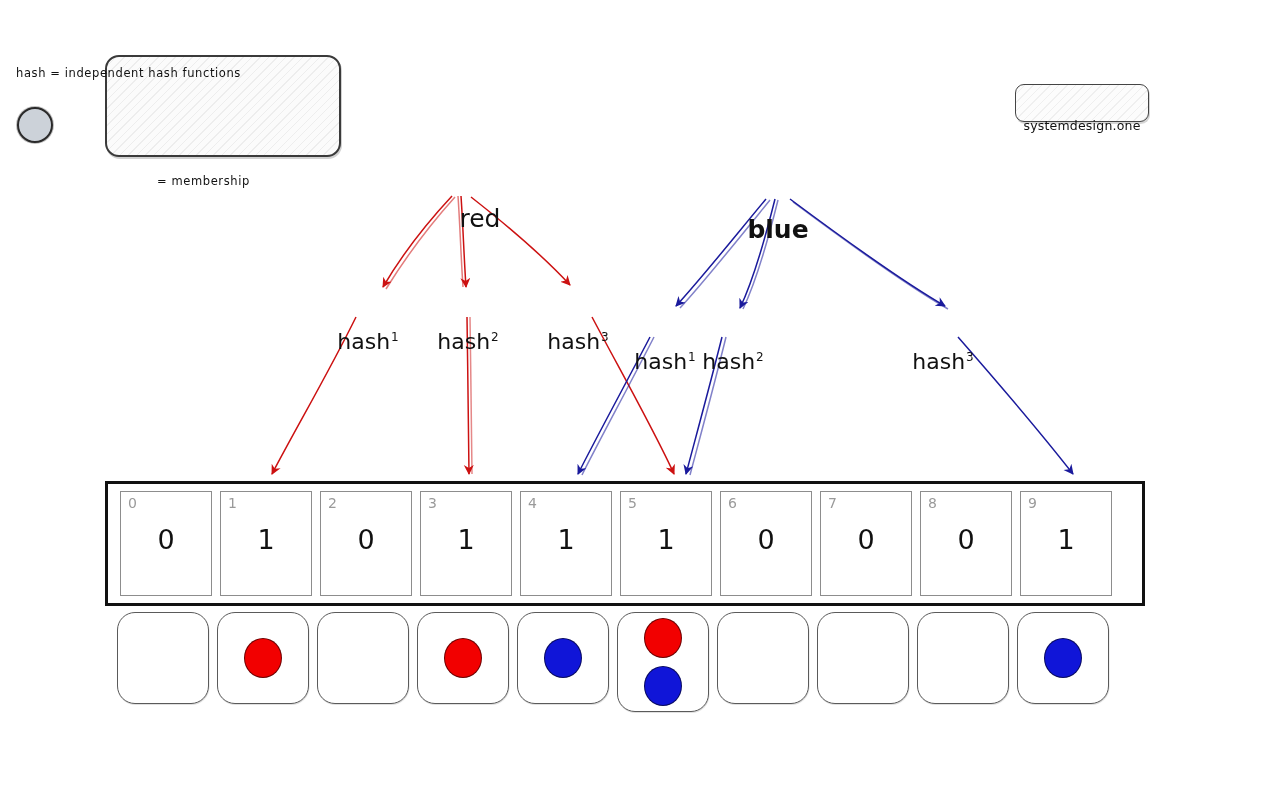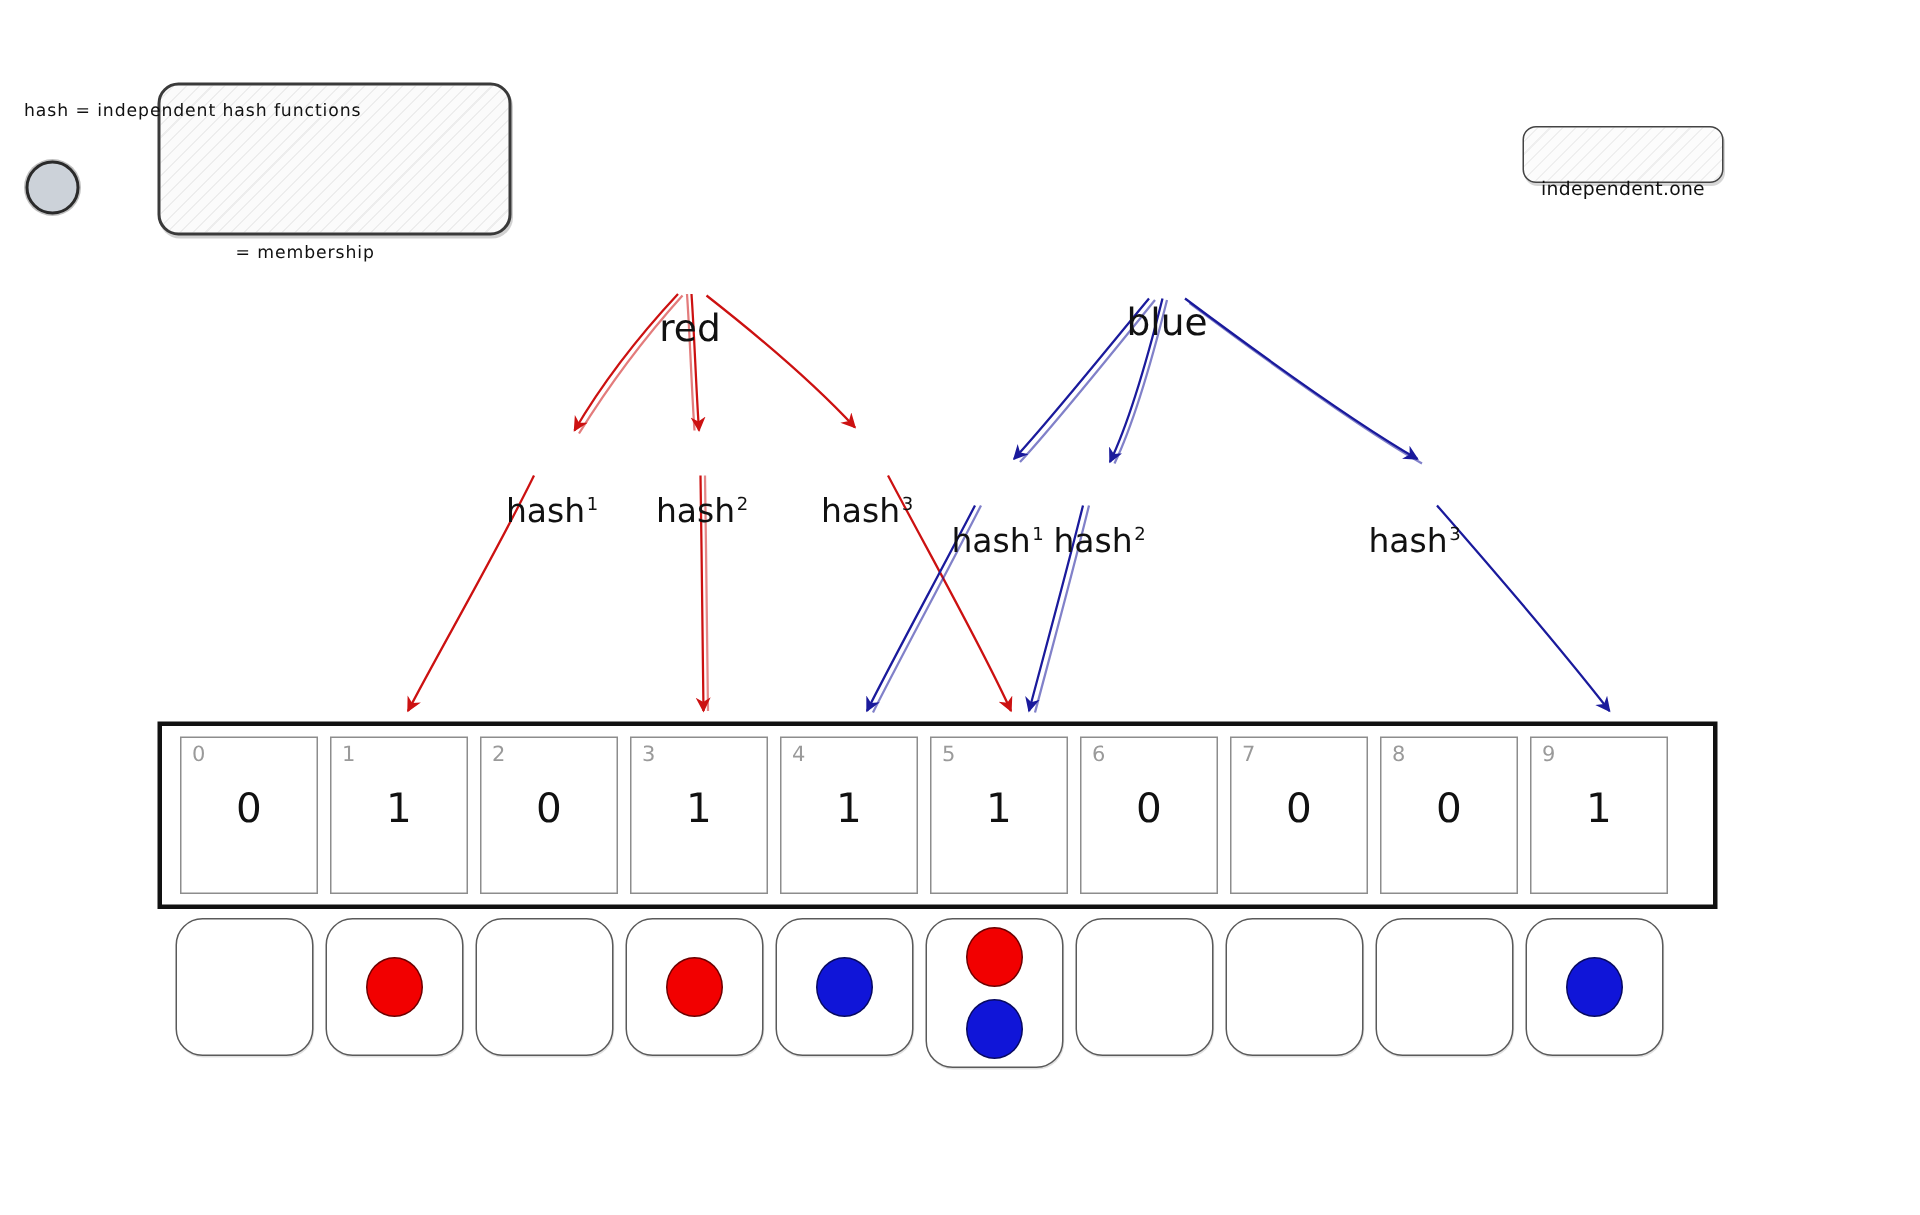--- a/index.html
+++ b/index.html
@@ -44,21 +44,21 @@
   }
   #legend-swatch {
     left: 17px; top: 107px;
     width: 32px; height: 32px;
     border-radius: 50%;
     background: #ccd2d9;
     border: 2.5px solid #2a2a2a;
     box-shadow: 0 0 0 1px rgba(0,0,0,0.25);
   }
   #legend-line2 {
-    left: 157px; top: 117px;
+    left: 157px; top: 130px;
     font-size: 11.5px;
     letter-spacing: 0.6px;
     color: #111;
     white-space: nowrap;
   }
 
   
   #brand {
     left: 1015px; top: 84px;
     width: 132px; height: 36px;
@@ -186,21 +186,21 @@
 </style>
 </head>
 <body>
 
 <div class="abs" id="legend"></div>
 <div class="abs hand" id="legend-line1">hash = independent hash functions</div>
 <div class="abs" id="legend-swatch"></div>
 <div class="abs hand" id="legend-line2">= membership</div>
 
 <div class="abs" id="brand">
-  <span class="hand" id="brand-label">independent.one</span>
+  <span class="hand" id="brand-label">systemdesign.one</span>
 </div>
 
 <svg class="abs" id="arrows" viewBox="0 0 1280 810" xmlns="http://www.w3.org/2000/svg">
   <defs>
     <marker id="ah-red" markerWidth="12" markerHeight="12" refX="9" refY="5" orient="auto" markerUnits="userSpaceOnUse">
       <path d="M0,0 L10,5 L0,10 L3,5 Z" fill="#cc1111"></path>
     </marker>
     <marker id="ah-blue" markerWidth="12" markerHeight="12" refX="9" refY="5" orient="auto" markerUnits="userSpaceOnUse">
       <path d="M0,0 L10,5 L0,10 L3,5 Z" fill="#1a1a9c"></path>
     </marker>
@@ -248,22 +248,22 @@
   </g>
   <g stroke="#1a1a9c" stroke-width="1.5" fill="none">
     <path d="M 722,337 C 710,385 695,440 686,474" marker-end="url(#ah-blue)"></path>
     <path d="M 726,337 C 714,386 699,441 690,475" opacity="0.55"></path>
   </g>
   <g stroke="#1a1a9c" stroke-width="1.5" fill="none">
     <path d="M 958,337 C 1000,385 1048,442 1073,474" marker-end="url(#ah-blue)"></path>
   </g>
 </svg>
 
-<div class="abs hand item-title" style="left:460px; top:160px;">red</div>
-<div class="abs hand item-title" style="left:778px; top:156px;">blue</div>
+<div class="abs hand item-title" style="left:480px; top:160px;">red</div>
+<div class="abs hand item-title" style="left:778px; top:171px;font-weight:bold;">blue</div>
 
 <div class="abs hand hash-label" style="left:368px; top:285px;">
   <span>hash</span><sup>1</sup>
 </div>
 <div class="abs hand hash-label" style="left:468px; top:285px;">
   <span>hash</span><sup>2</sup>
 </div>
 <div class="abs hand hash-label" style="left:578px; top:285px;">
   <span>hash</span><sup>3</sup>
 </div>

